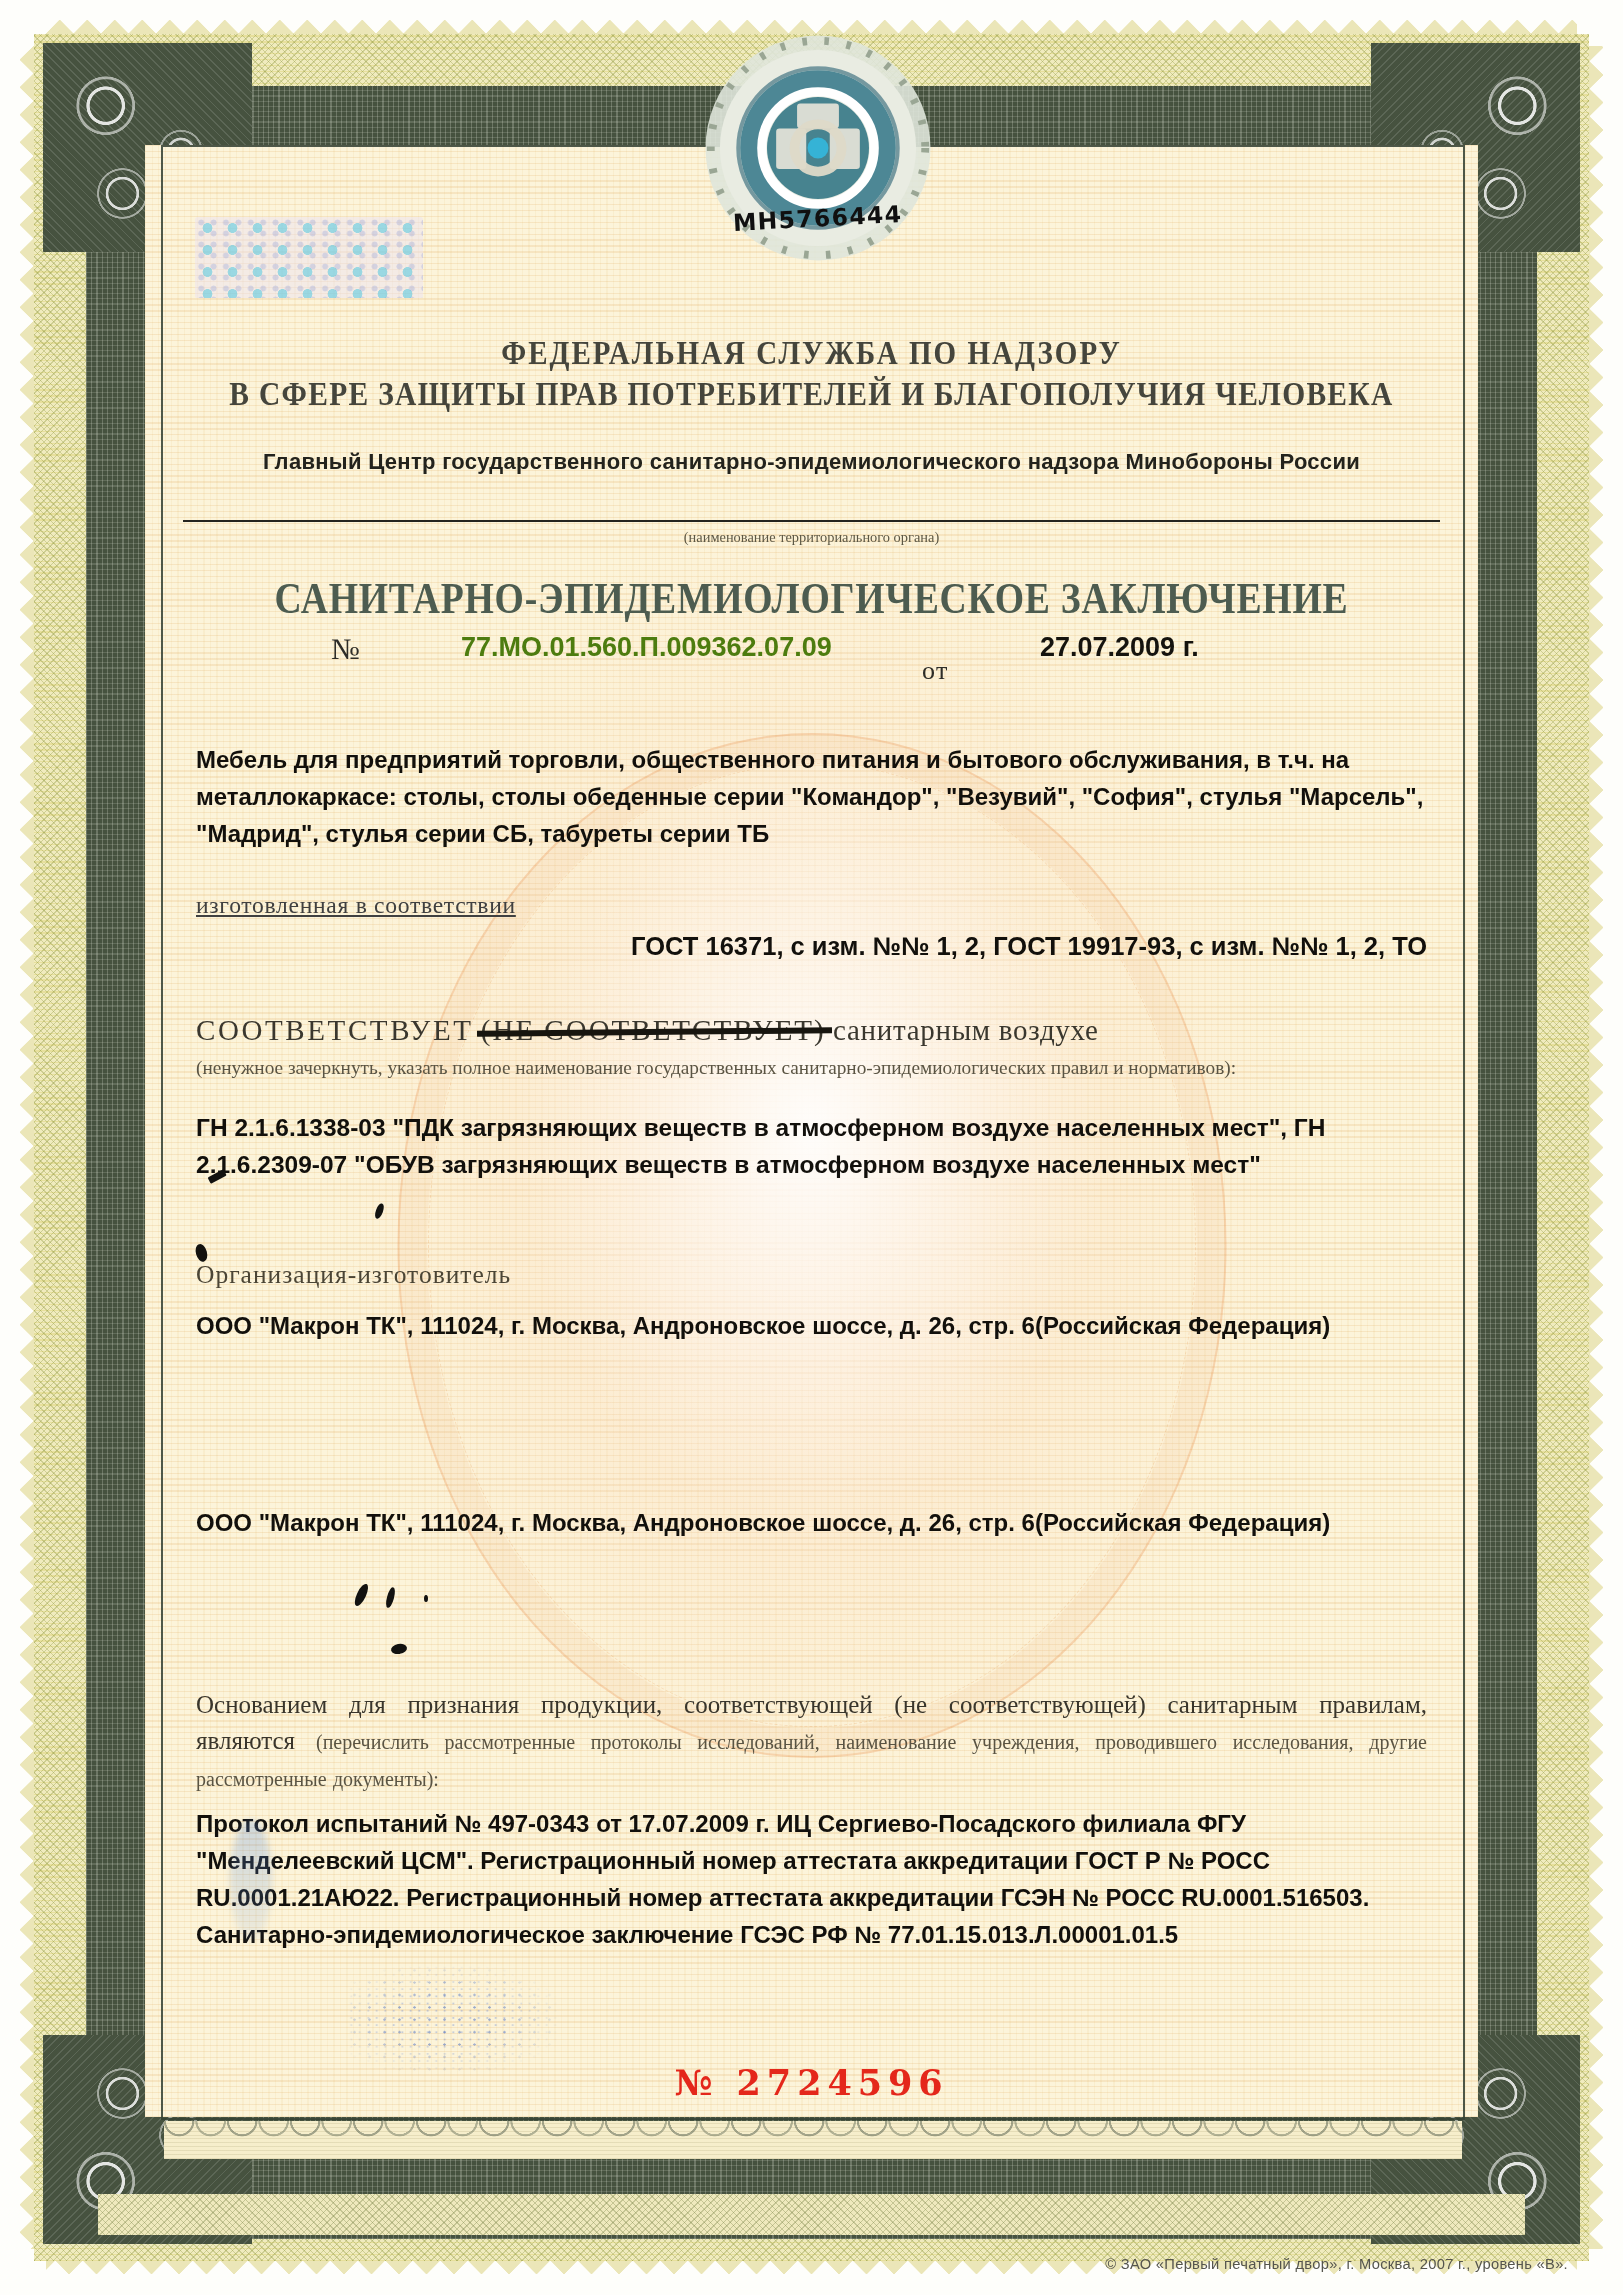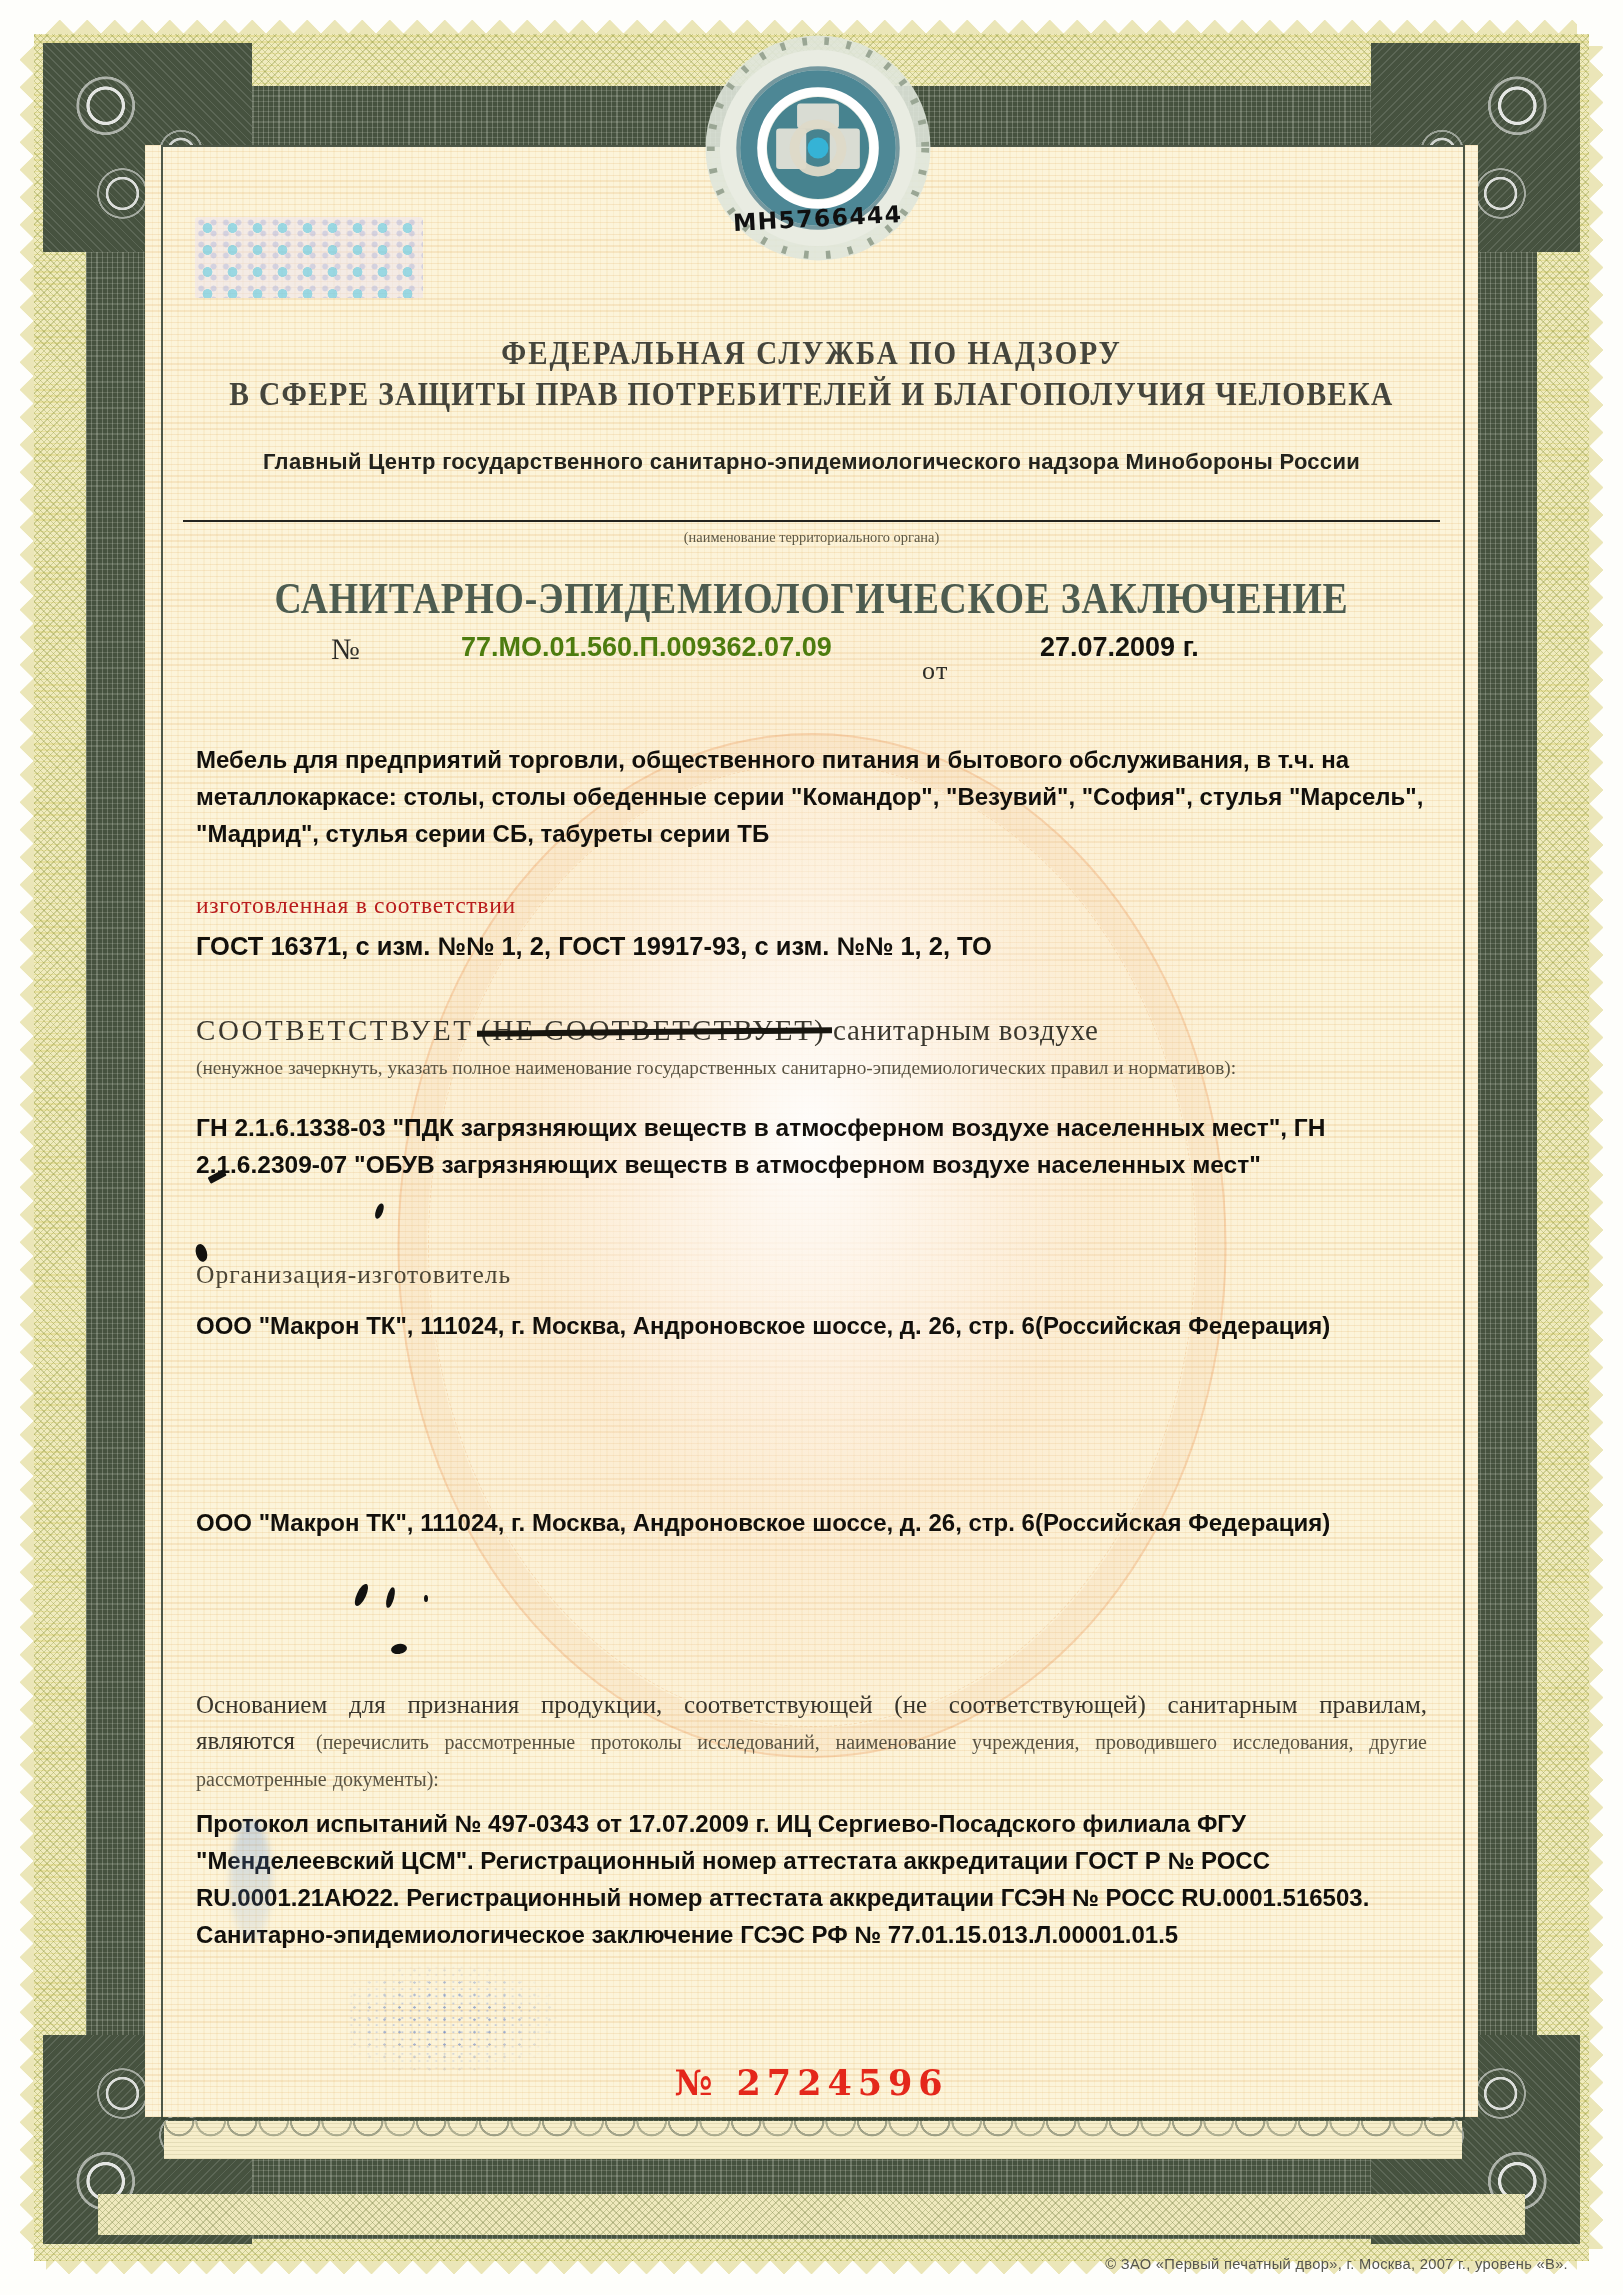--- a/index.html
+++ b/index.html
@@ -89,22 +89,22 @@
   .rule{position:absolute;left:183px;width:1257px;top:520px;height:2px;background:#24241f;}
   .caption{top:529px;font-size:14.4px;color:#5c5744;}
   .title{top:576px;font-size:37px;font-weight:bold;letter-spacing:0.7px;color:#4d5c50;transform:scale(1.02,1.22);}
   .numrow span{position:absolute;top:632px;white-space:nowrap;}
   .no-sign{left:331px;font-size:30px;color:#2e2d28;}
   .cert-num{left:461px;font-size:27px;font-weight:bold;color:#4d7c0f;}
   .ot{left:922px;font-size:26px;color:#2e2d28;letter-spacing:1.3px;margin-top:24px;}
   .cert-date{left:1016px;font-size:27px;font-weight:bold;color:#15130e;margin-left:24px;}
   .intro{top:706px;font-size:23.6px;color:#3c382e;letter-spacing:0.3px;}
   .product{top:741px;font-size:24px;font-weight:bold;line-height:37px;color:#12100c;}
-  .made{top:892px;font-size:23.6px;color:#b91c1c;letter-spacing:0.7px;}
-  .standards{top:932px;font-size:25.5px;font-weight:bold;color:#12100c;}
+  .made{top:892px;font-size:23.6px;color:#404040;letter-spacing:0.7px;text-decoration:underline;}
+  .standards{top:932px;font-size:25.5px;font-weight:bold;color:#12100c;text-align:right;}
   .conforms{top:1014px;font-size:29px;color:#3a372e;white-space:nowrap;}
   .conforms .word{letter-spacing:2.6px;}
   .strikewrap{position:relative;display:inline-block;letter-spacing:2px;}
   .strikewrap::after{content:"";position:absolute;left:-3.9px;right:-6.5px;top:46%;height:5.9px;background:#17150f;transform:rotate(-.6deg);}
   .conforms .tail{letter-spacing:0.7px;}
   .confnote{top:1053px;width:1191px;font-size:19.3px;line-height:29.5px;color:#5a5443;}
   .regs{top:1109px;font-size:24.5px;font-weight:bold;line-height:37px;color:#12100c;}
   .lab1{top:1260px;font-size:25.5px;color:#4b4535;letter-spacing:1px;}
   .val1{top:1312px;font-size:24px;font-weight:bold;color:#12100c;}
   .lab2{top:1452px;font-size:25.5px;color:#4b4535;letter-spacing:1px;}

